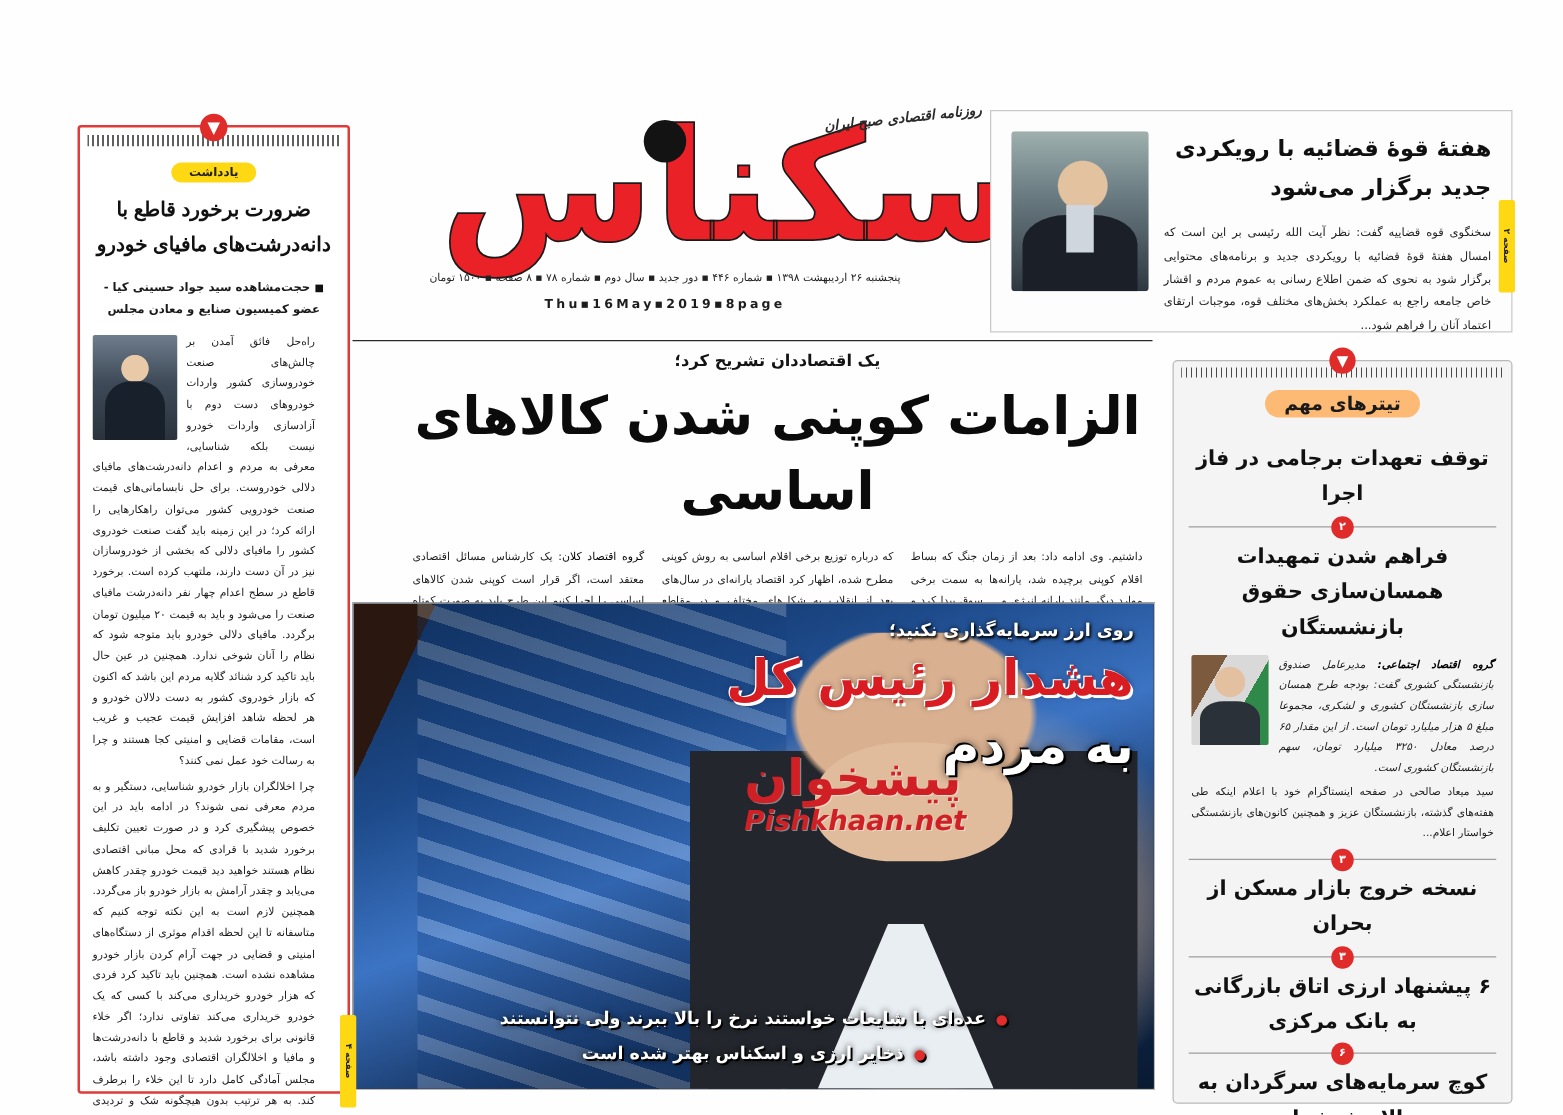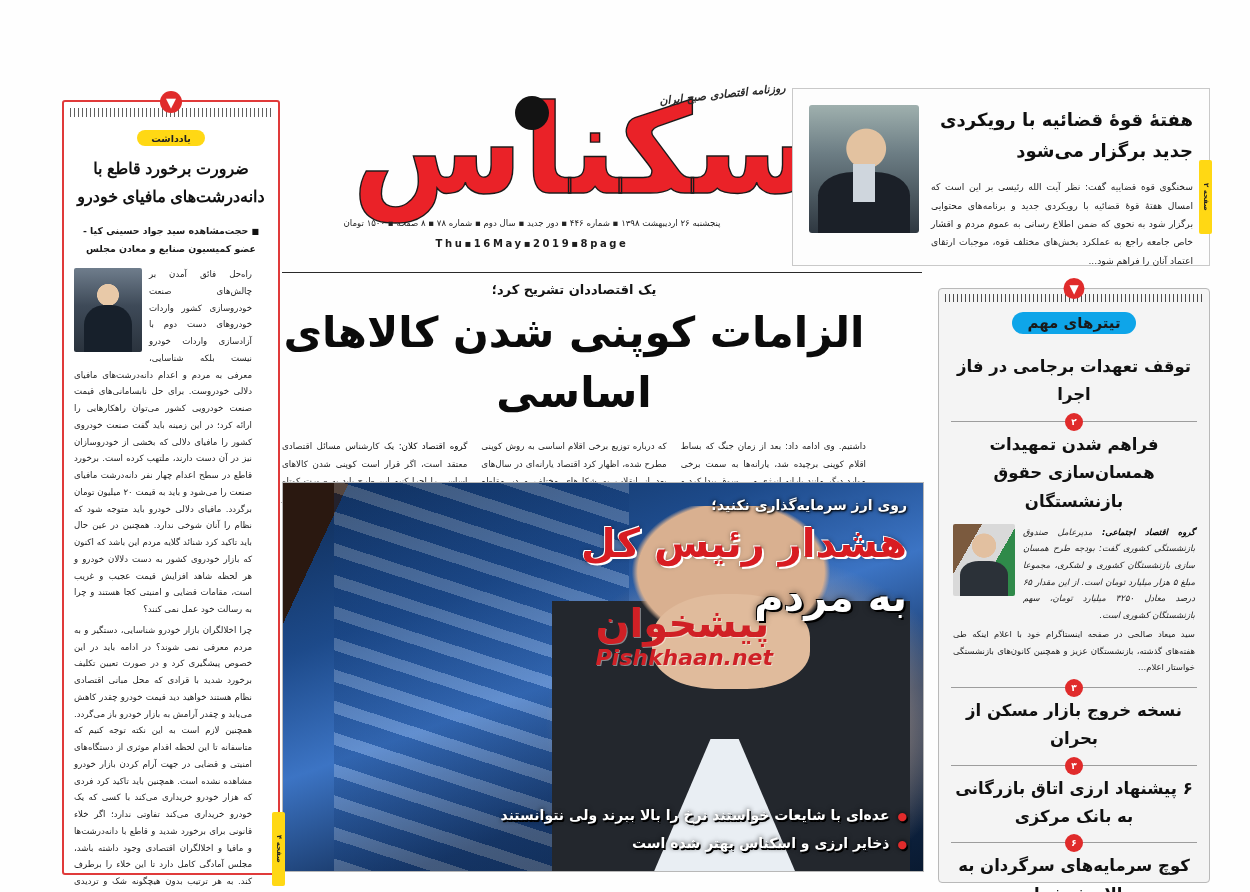--- a/index.html
+++ b/index.html
@@ -203,21 +203,21 @@
     padding:6px 0;
     border-radius:2px;
     letter-spacing:.4px;
   }
   .tab-right{right:38px;top:160px;height:62px;}
   .tab-left{left:272px;top:812px;height:62px;}
 
   
   .center{
     position:absolute;
-    left:282px;top:282px;width:584px;height:600px;
+    left:282px;top:282px;width:584px;height:600px;padding-left:48px;
   }
   .c-kicker{
     text-align:center;
     font-size:13px;font-weight:bold;
     color:#141414;
     margin:0 0 6px 0;
   }
   .c-head{
     text-align:center;
     font-size:42px;font-weight:bold;
@@ -304,21 +304,21 @@
     font-size:40px;font-weight:bold;
     line-height:1.34;
     color:#ffffff;
     text-shadow:2px 2px 0 #000,-1px -1px 0 #000,0 0 7px rgba(0,0,0,.85);
     margin:0;
     padding-left:110px;
   }
   .ps-title .red{color:#d81c22;text-shadow:2px 2px 0 #fff,-1px -1px 0 #fff,0 0 5px rgba(0,0,0,.5);}
   .ps-bullets{
     margin-top:auto;
-    text-align:right;
+    text-align:center;
     color:#fff;
     font-size:14px;font-weight:bold;
     line-height:1.95;
     text-shadow:1.5px 1.5px 0 #000,0 0 5px rgba(0,0,0,.9);
   }
   .ps-bullets .bt{color:#e22b2b;font-size:11px;padding-left:3px;}
   .wm{
     position:absolute;
     right:150px;top:120px;
     text-align:left;
@@ -353,21 +353,21 @@
   }
   .rs-arrow{
     position:absolute;top:-11px;left:50%;transform:translateX(-50%);
     width:21px;height:21px;border-radius:50%;background:#e02b2b;
     color:#fff;font-size:12px;
     display:flex;align-items:center;justify-content:center;
     z-index:3;
   }
   .rs-title{
     display:block;width:fit-content;margin:11px auto 10px auto;
-    background:#0ea5e9;color:#1a1a1a;
+    background:#fdba74;color:#1a1a1a;
     font-size:15px;font-weight:bold;
     padding:2px 15px;border-radius:11px;
   }
   .rs-item{
     position:relative;
     padding:9px 2px 11px 2px;
     border-bottom:1.5px solid #9d9d9d;
   }
   .rs-item:last-child{border-bottom:none;}
   .rs-head{

